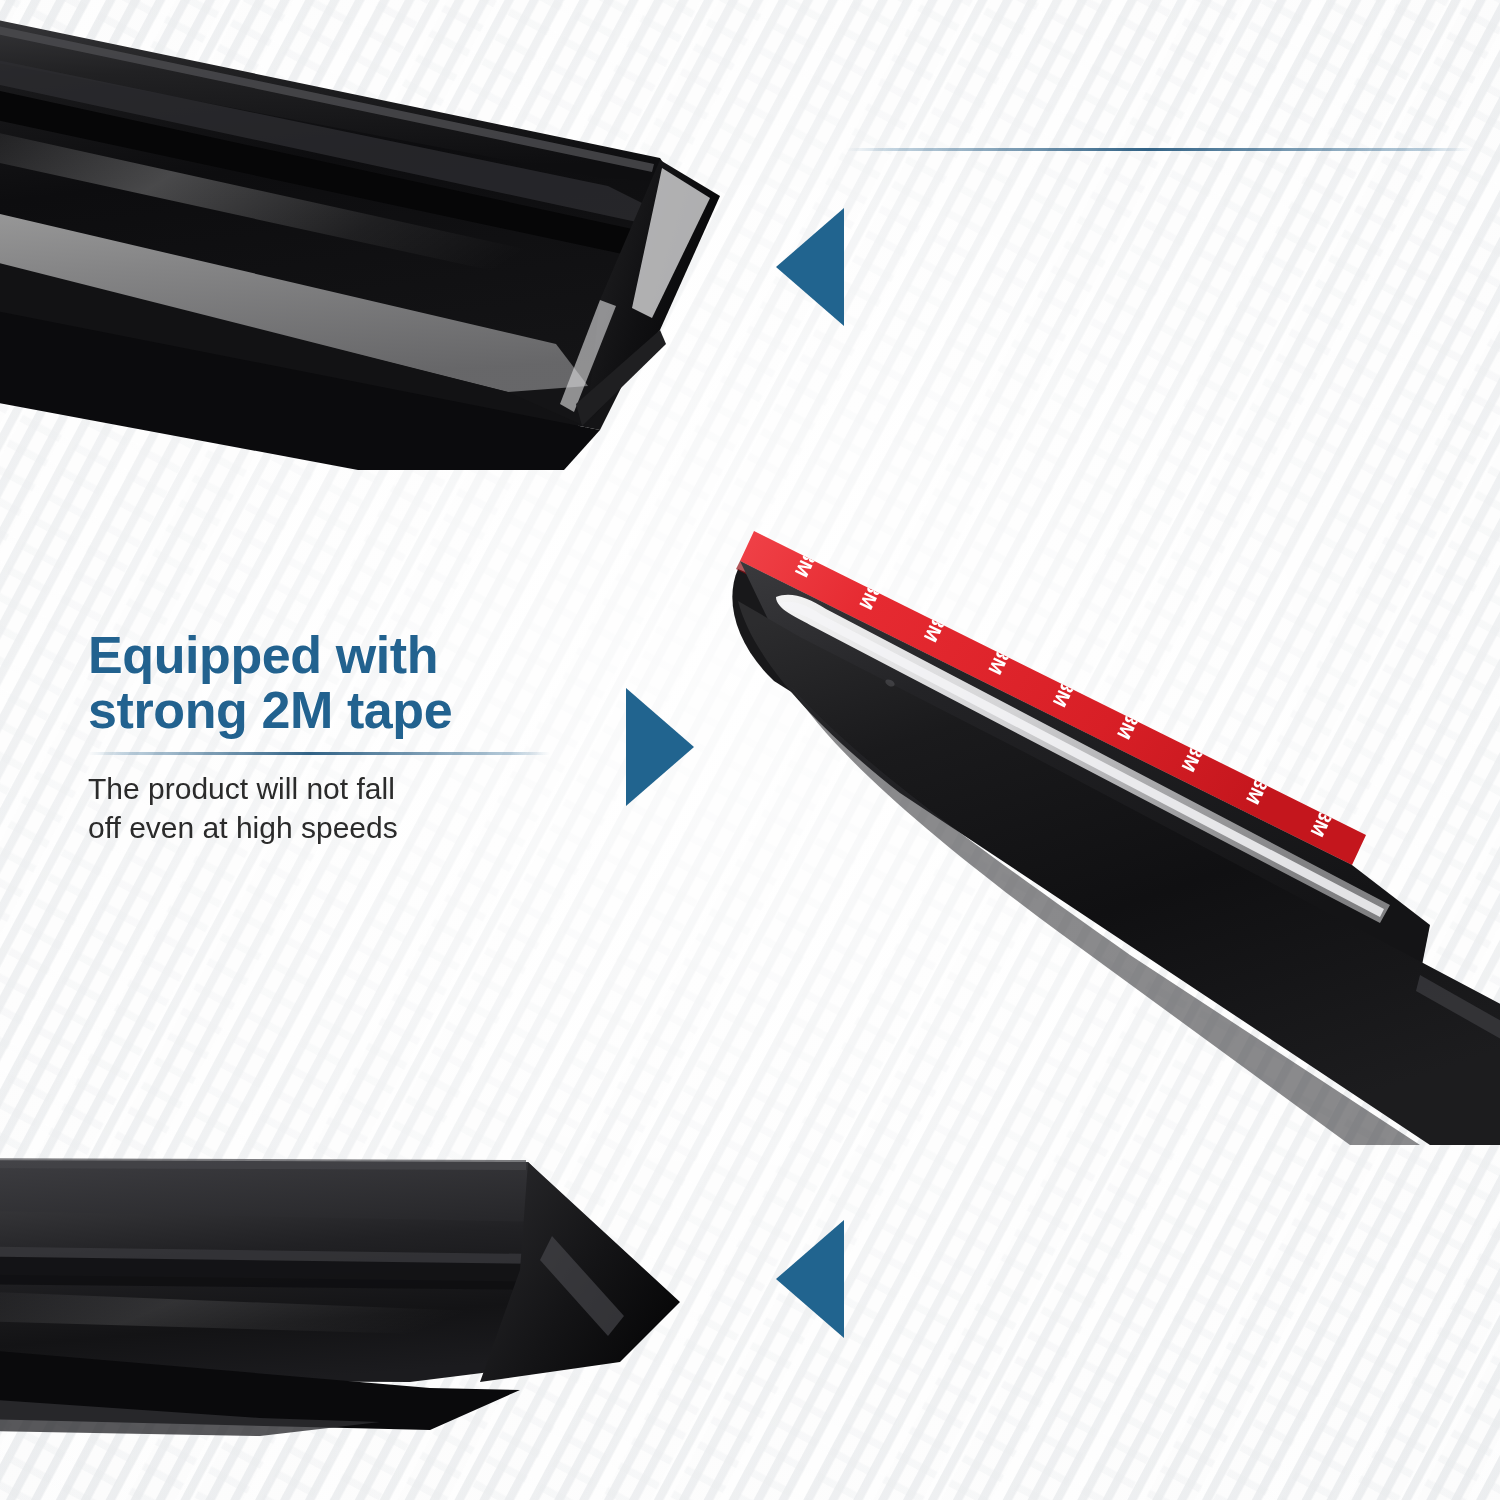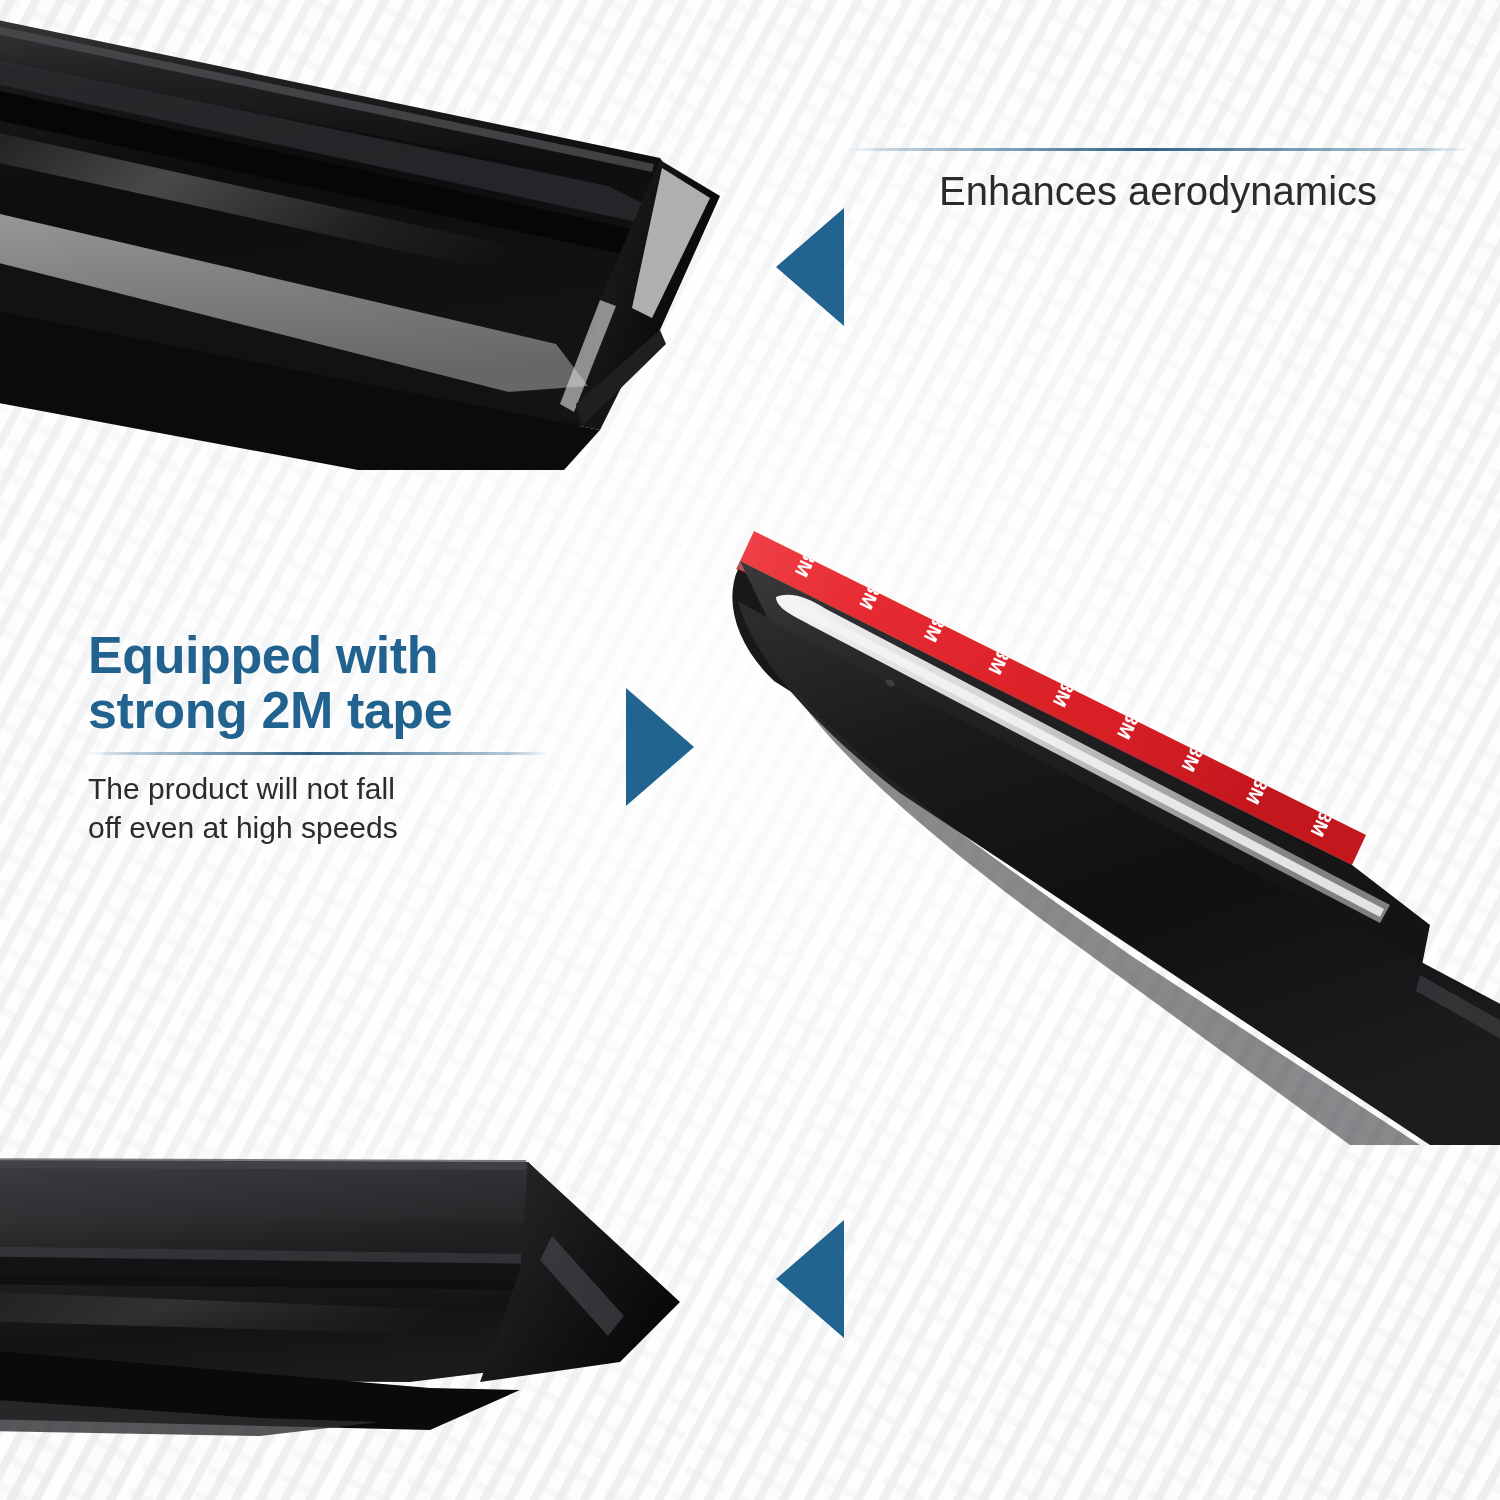--- a/index.html
+++ b/index.html
@@ -313,21 +313,21 @@
 
   <div class="arrow" id="arrow-quality">
     <svg width="76" height="122" viewBox="0 0 76 122">
       <polygon points="72,2 72,120 4,61" fill="#21648f"></polygon>
     </svg>
   </div>
 
   <div class="feature" id="feature-wavy">
     <div class="rule"></div>
     <p class="sub">
-      <span>Enhances aerodynamics</span><br>
+      <br>
     </p>
   </div>
 
   <div class="feature" id="feature-tape">
     <p class="headline">
       <span>Equipped with</span><br>
       <span>strong 2M tape</span>
     </p>
     <div class="rule"></div>
     <p class="sub">

